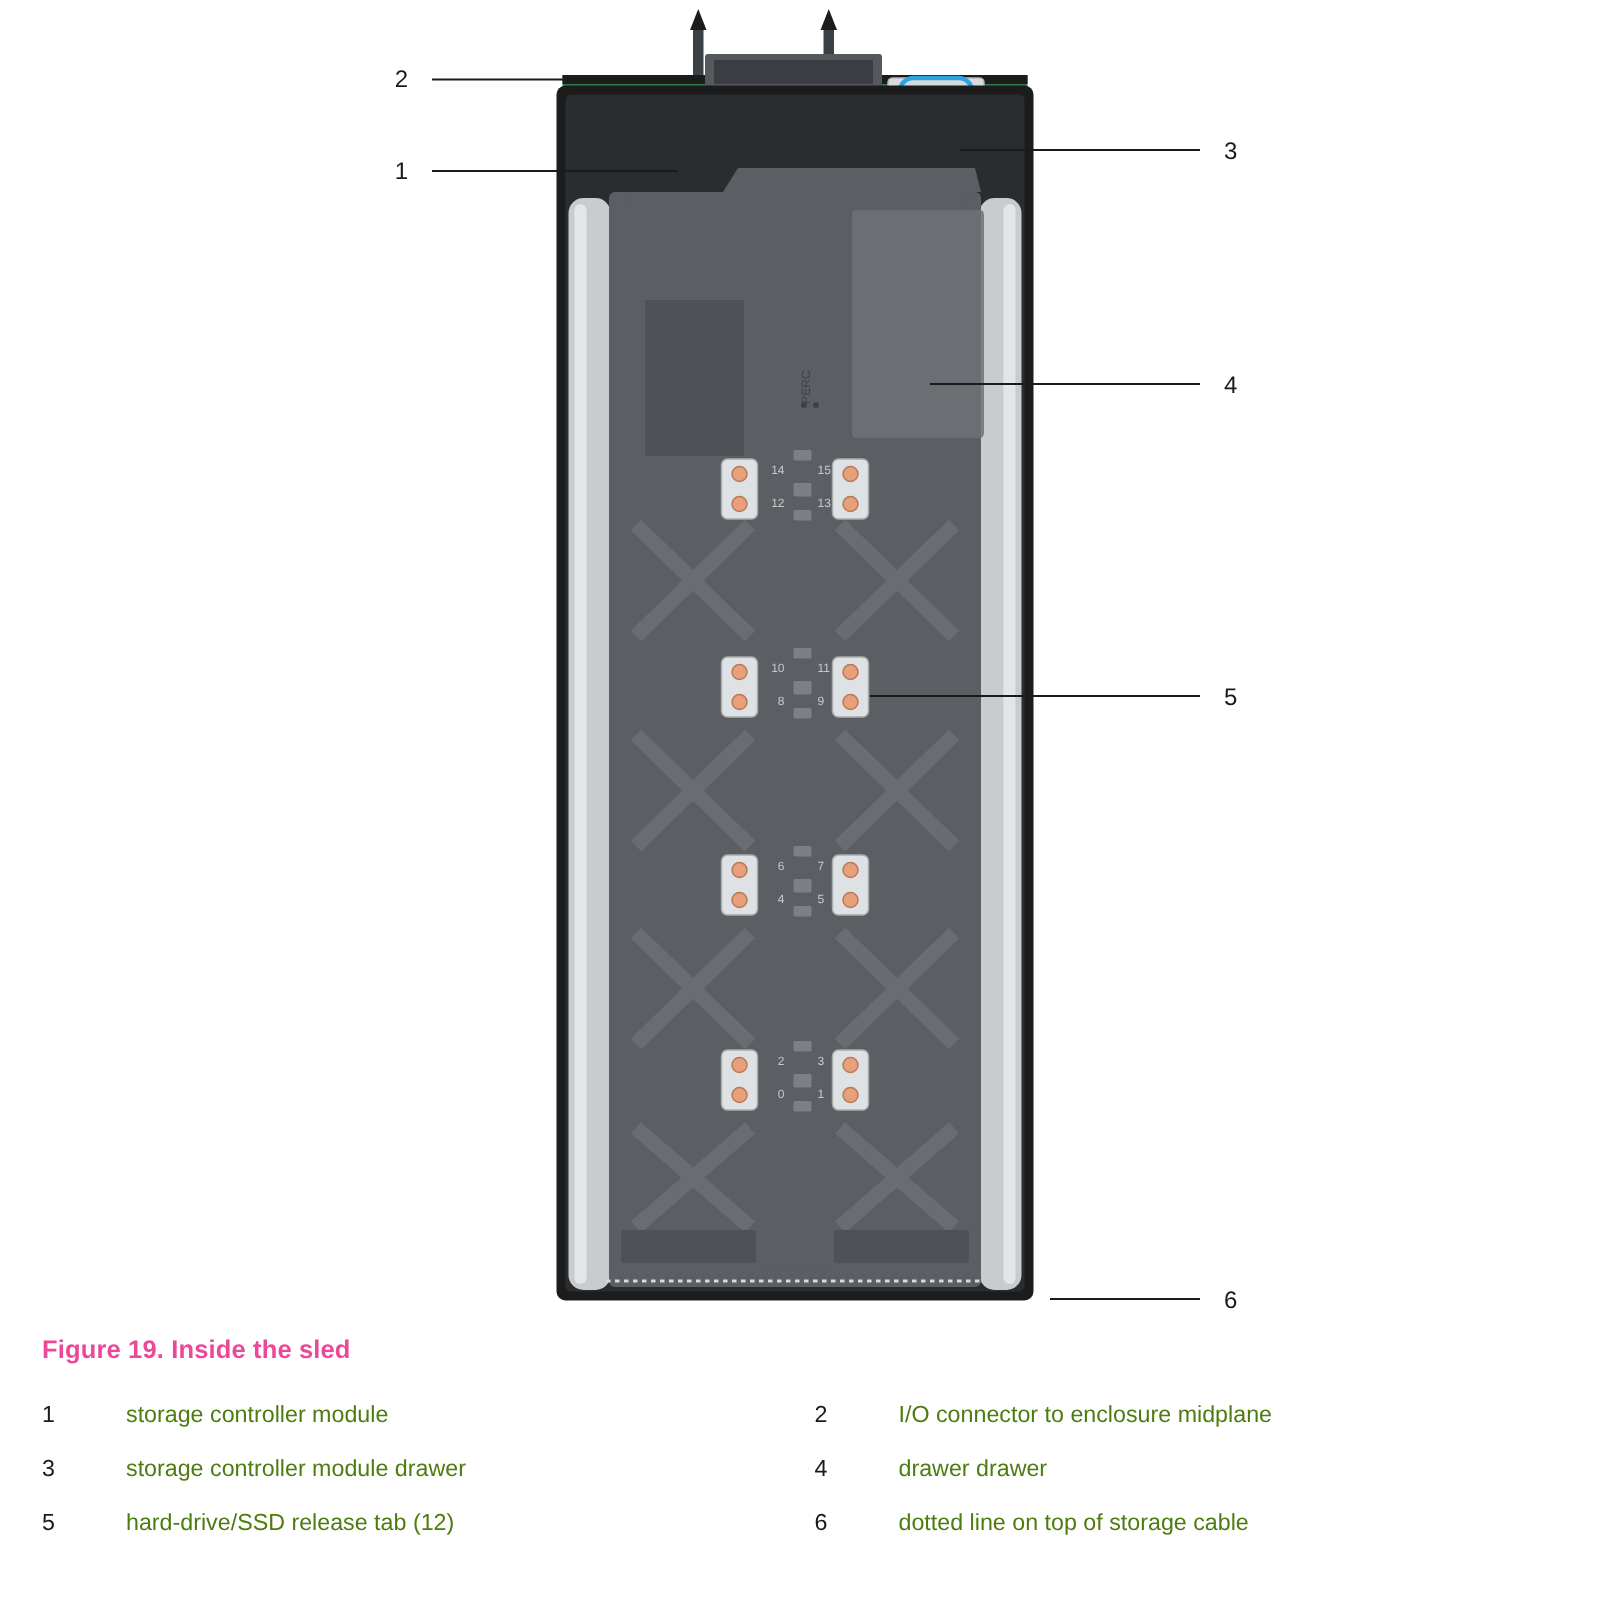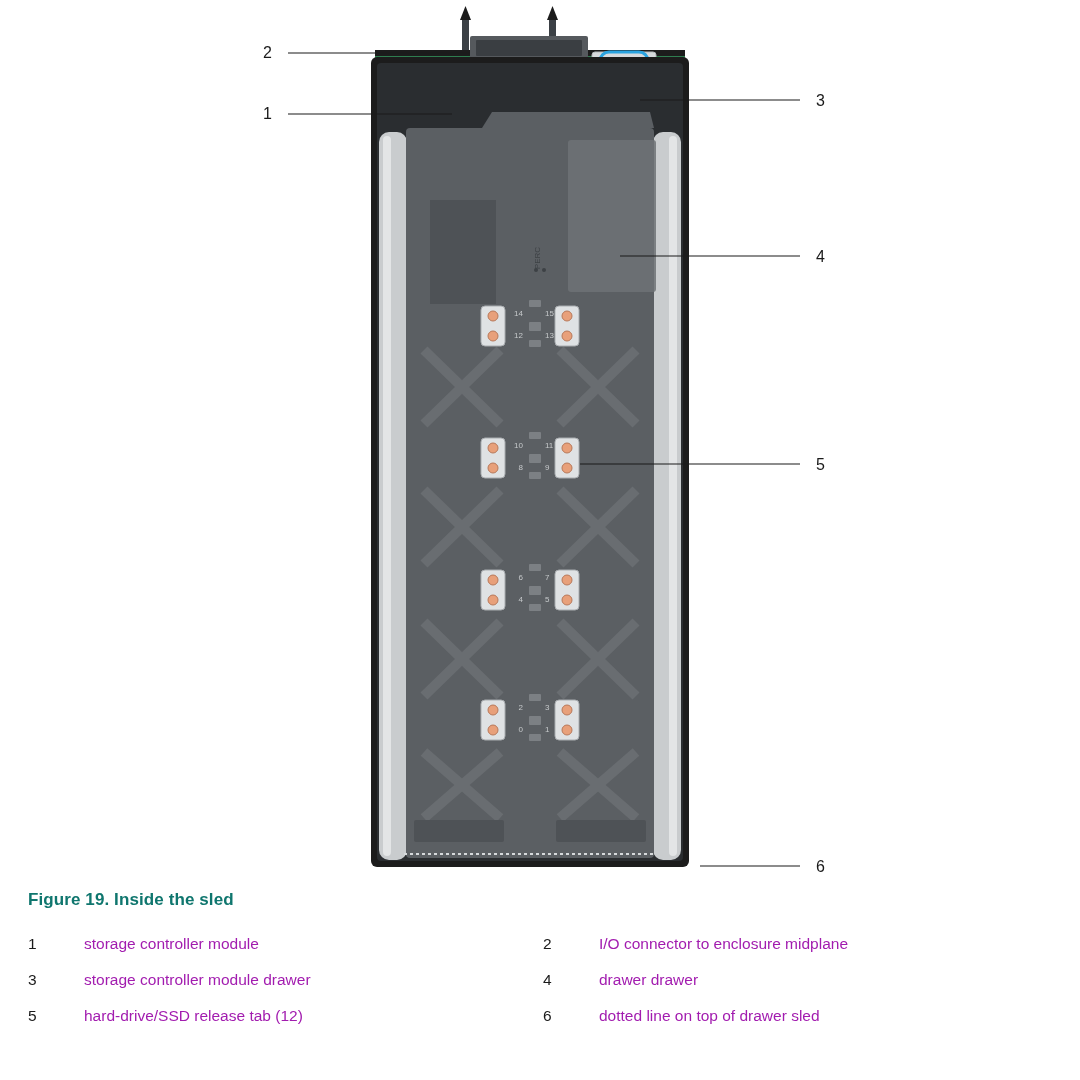--- a/index.html
+++ b/index.html
@@ -31,21 +31,21 @@
     fill: #1a1a1a;
   }
 
   
   .caption {
     position: absolute;
     left: 28px;
     top: 890px;
     font-size: 17px;
     font-weight: bold;
-    color: #0f766e;
+    color: #ec4899;
     letter-spacing: 0.1px;
   }
 
   
   .legend {
     position: absolute;
     left: 28px;
     top: 935px;
     width: 1030px;
   }
@@ -62,21 +62,21 @@
     align-items: flex-start;
   }
   .legend-index {
     width: 56px;
     flex: 0 0 56px;
     font-size: 15.5px;
     color: #1a1a1a;
   }
   .legend-label {
     font-size: 15.5px;
-    color: #a21caf;
+    color: #4d7c0f;
   }
 </style>
 </head>
 <body>
 
 <div class="figure-area">
   <svg class="diagram" width="1080" height="880" viewBox="0 0 1080 880" xmlns="http://www.w3.org/2000/svg">
 
     <g>
       <rect x="462" y="18" width="7" height="36" fill="#3b4045"></rect>
@@ -309,16 +309,16 @@
       <span class="legend-label">drawer drawer</span>
     </div>
   </div>
   <div class="legend-row">
     <div class="legend-cell">
       <span class="legend-index">5</span>
       <span class="legend-label">hard-drive/SSD release tab (12)</span>
     </div>
     <div class="legend-cell">
       <span class="legend-index">6</span>
-      <span class="legend-label">dotted line on top of drawer sled</span>
+      <span class="legend-label">dotted line on top of storage cable</span>
     </div>
   </div>
 </div>
 
 </body></html>

